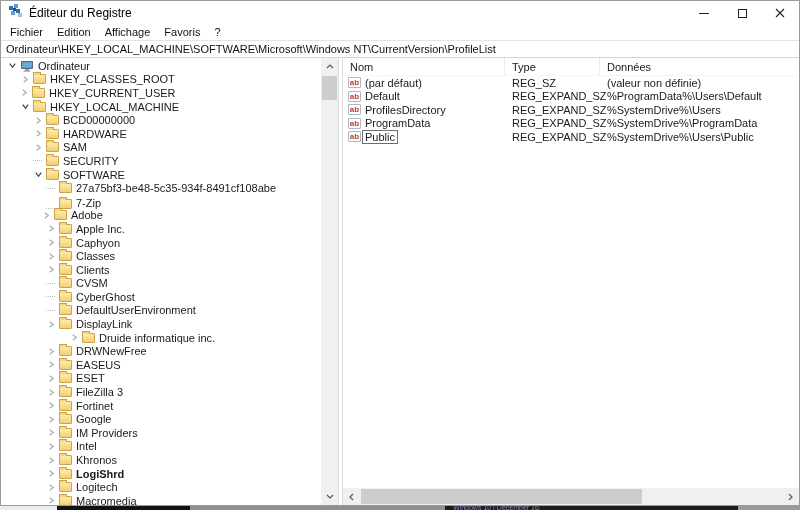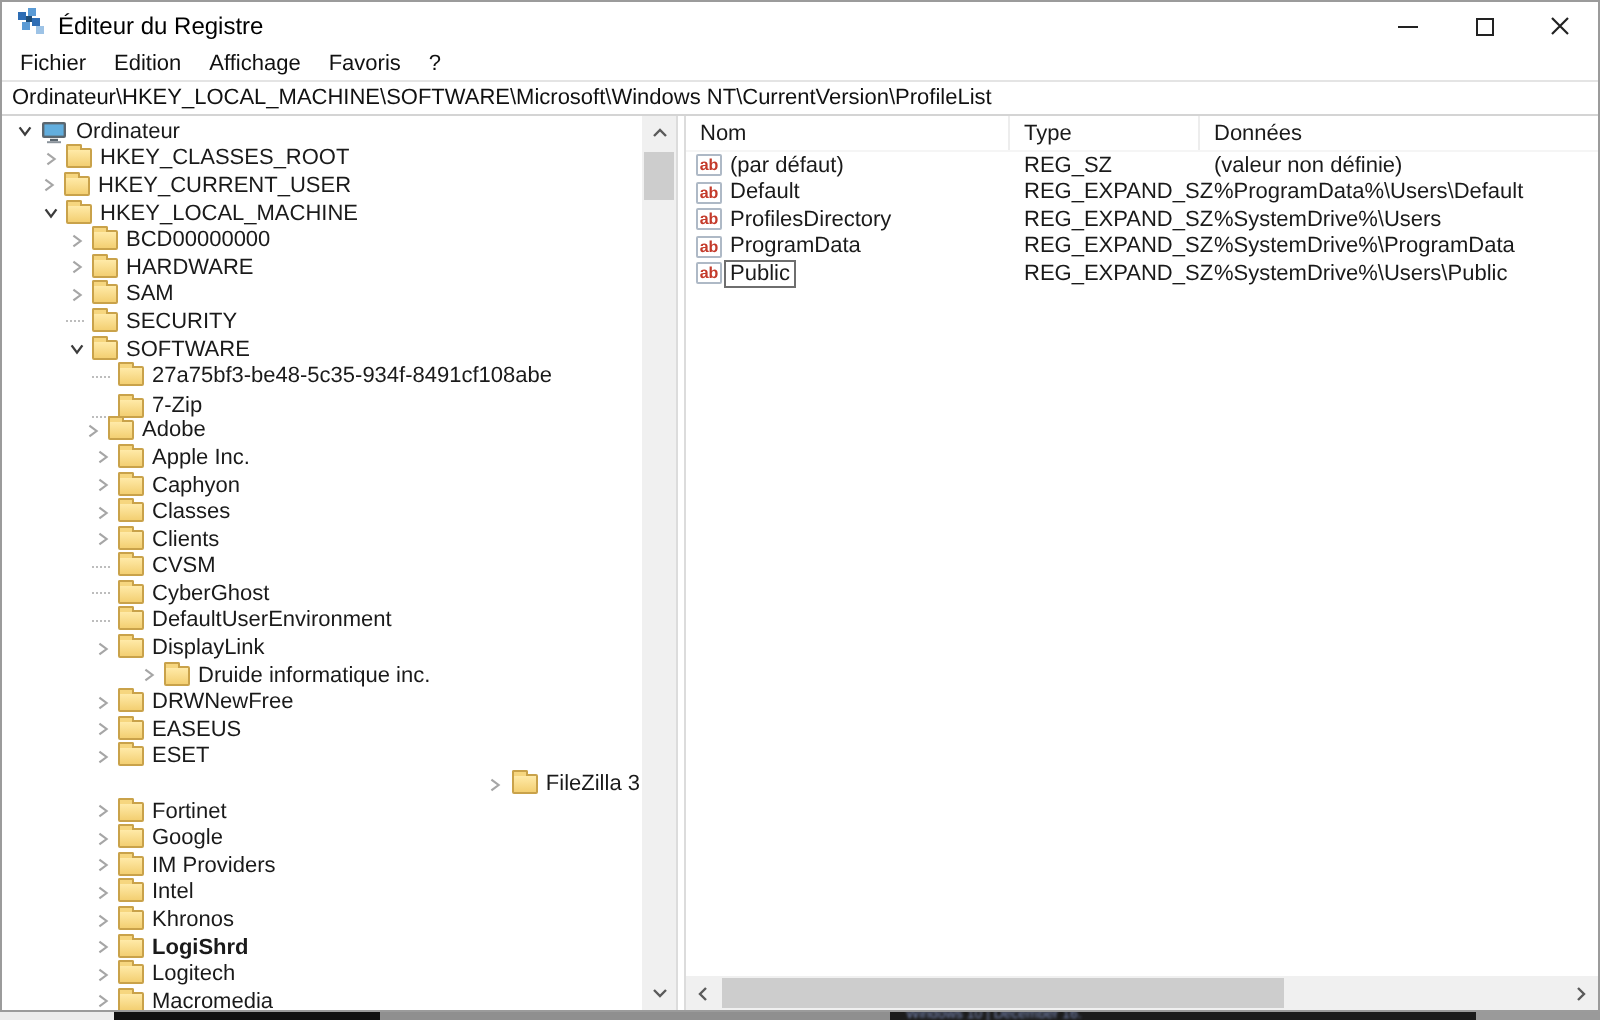--- a/index.html
+++ b/index.html
@@ -346,21 +346,21 @@
           </div>
           <div class="tree-row" style="padding-left: 45px;">
             <span class="chev">
               <svg width="9" height="9" viewBox="0 0 10 10">
                 <path d="M3 2 L7 5 L3 8" stroke="#a6a6a6" stroke-width="1.2" fill="none"></path>
               </svg>
             </span>
             <span class="folder"></span>
             <span class="tree-label">ESET</span>
           </div>
-          <div class="tree-row" style="padding-left: 45px; justify-content: flex-end;">
+          <div class="tree-row" style="padding-left: 45px;">
             <span class="chev">
               <svg width="9" height="9" viewBox="0 0 10 10">
                 <path d="M3 2 L7 5 L3 8" stroke="#a6a6a6" stroke-width="1.2" fill="none"></path>
               </svg>
             </span>
             <span class="folder"></span>
             <span class="tree-label">FileZilla 3</span>
           </div>
           <div class="tree-row" style="padding-left: 45px; align-items: center;">
             <span class="chev">

